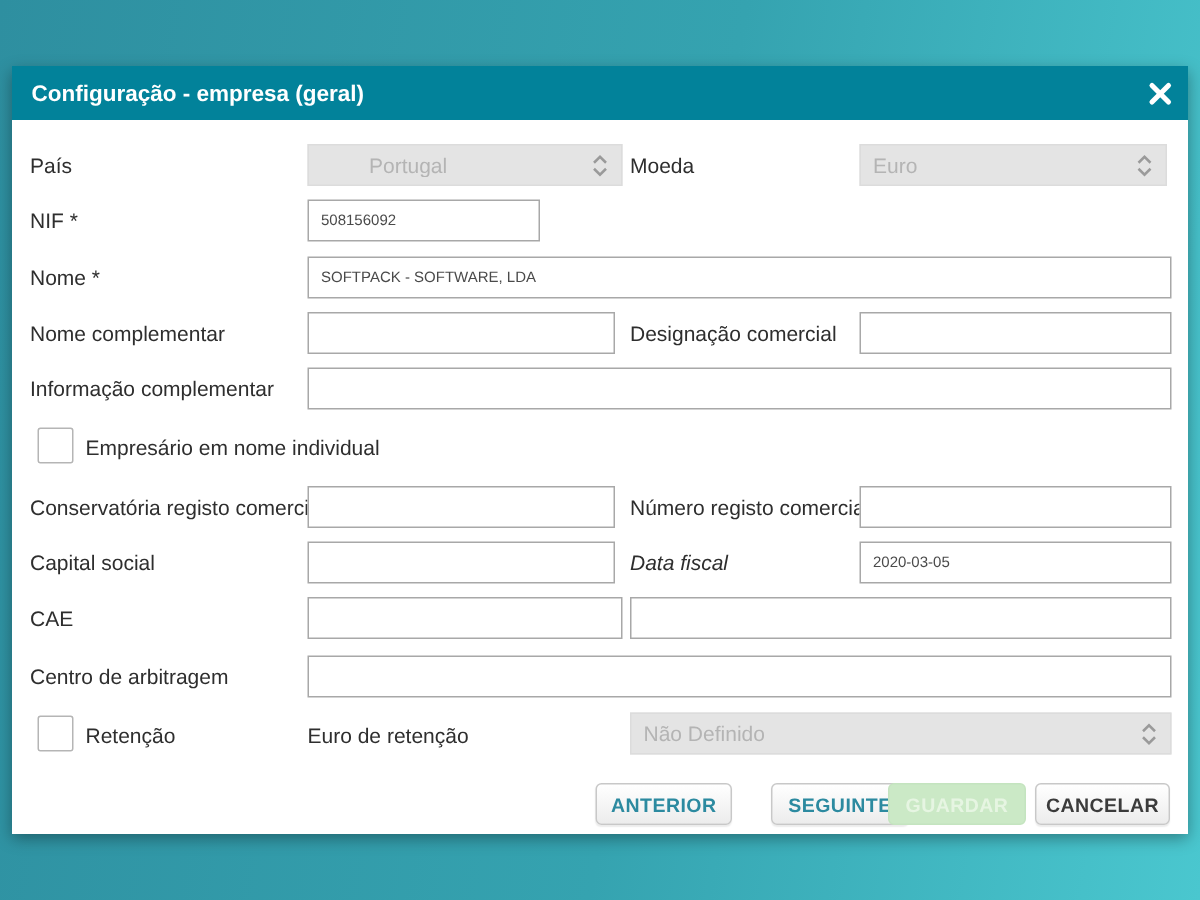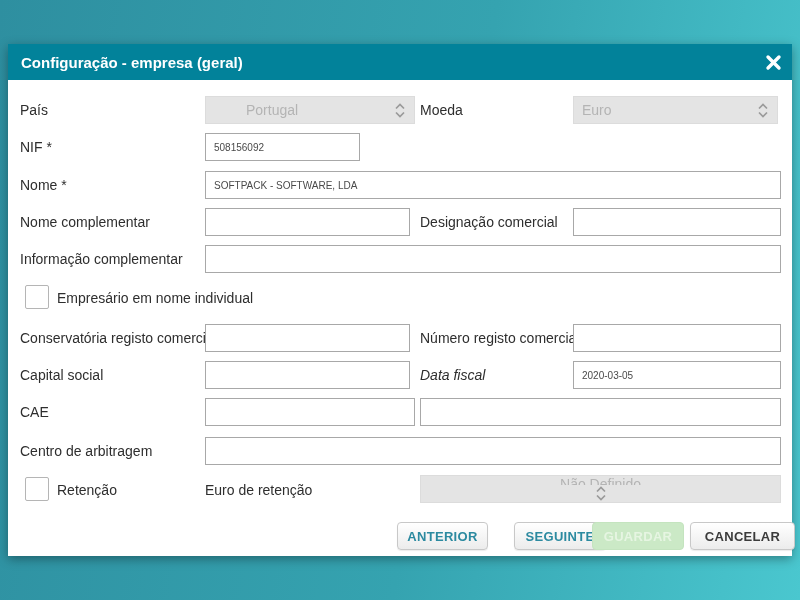--- a/index.html
+++ b/index.html
@@ -166,26 +166,26 @@
   <span class="lbl" style="left:12px; top:361px;">CAE</span>
   <input class="inp" style="left: 197px; top: 354px; width: 210px;" value="">
   <input class="inp" style="left: 412px; top: 354px; width: 361px;" value="">
 
   <span class="lbl" style="left:12px; top:400px;">Centro de arbitragem</span>
   <input class="inp" style="left: 197px; top: 393px; width: 576px;" value="">
 
   <div class="chk" style="left:17px; top:433px;"></div>
   <span class="lbl" style="left:49px; top:439px;">Retenção</span>
   <span class="lbl" style="left:197px; top:439px;">Euro de retenção</span>
-  <div class="sel" style="left:412px; top:431px; width:361px;flex-direction:column;">
+  <div class="sel" style="left:412px; top:431px; width:361px;">
     <span class="sel-text">Não Definido</span>
     <svg width="12" height="17" viewBox="0 0 12 17">
       <polyline points="2,6.5 6,2.5 10,6.5" fill="none" stroke="#9a9a9a" stroke-width="1.7"></polyline>
       <polyline points="2,10.5 6,14.5 10,10.5" fill="none" stroke="#9a9a9a" stroke-width="1.7"></polyline>
     </svg>
   </div>
 
   <button class="btn btn-teal" style="left:389px; width:91px;">ANTERIOR</button>
   <button class="btn btn-teal" style="left:506px; width:92px;">SEGUINTE</button>
   <button class="btn btn-disabled" style="left:584px; width:92px;" disabled="">GUARDAR</button>
-  <button class="btn btn-gray" style="left:682px; width:105px;">CANCELAR</button>
+  <button class="btn btn-gray" style="left:682px; width:90px;">CANCELAR</button>
 
 </div>
 
 </body></html>

